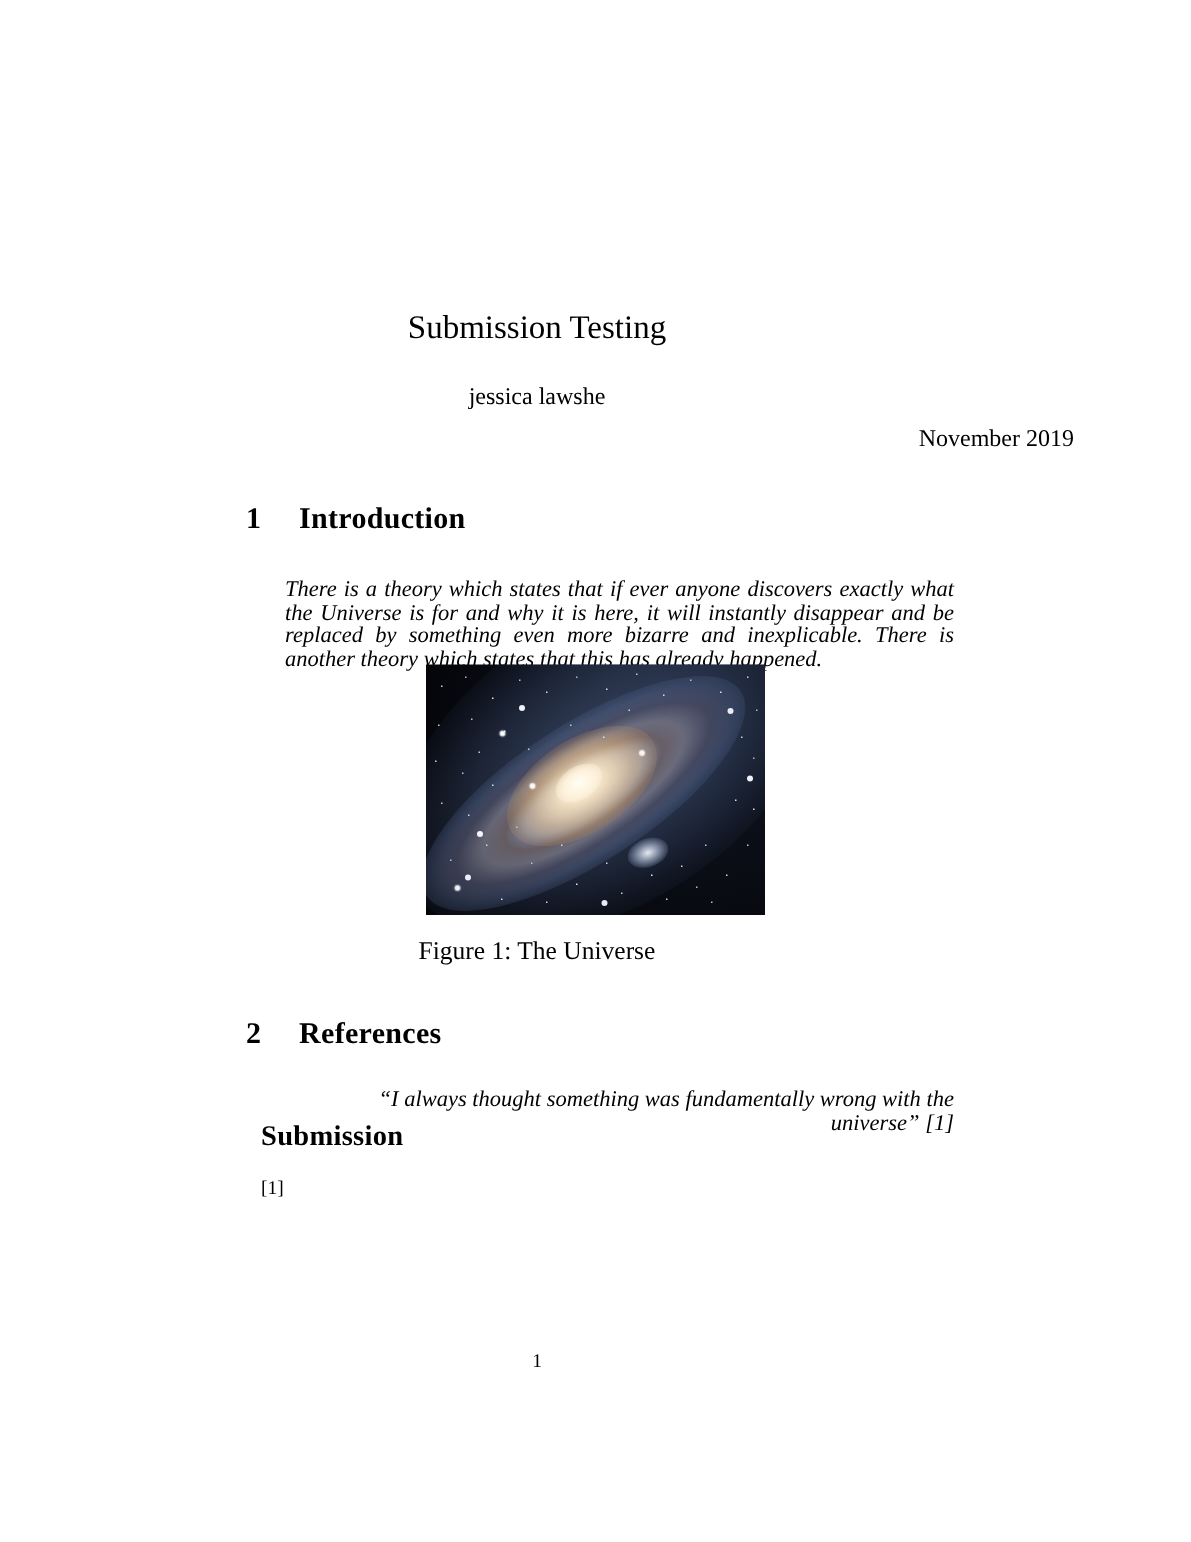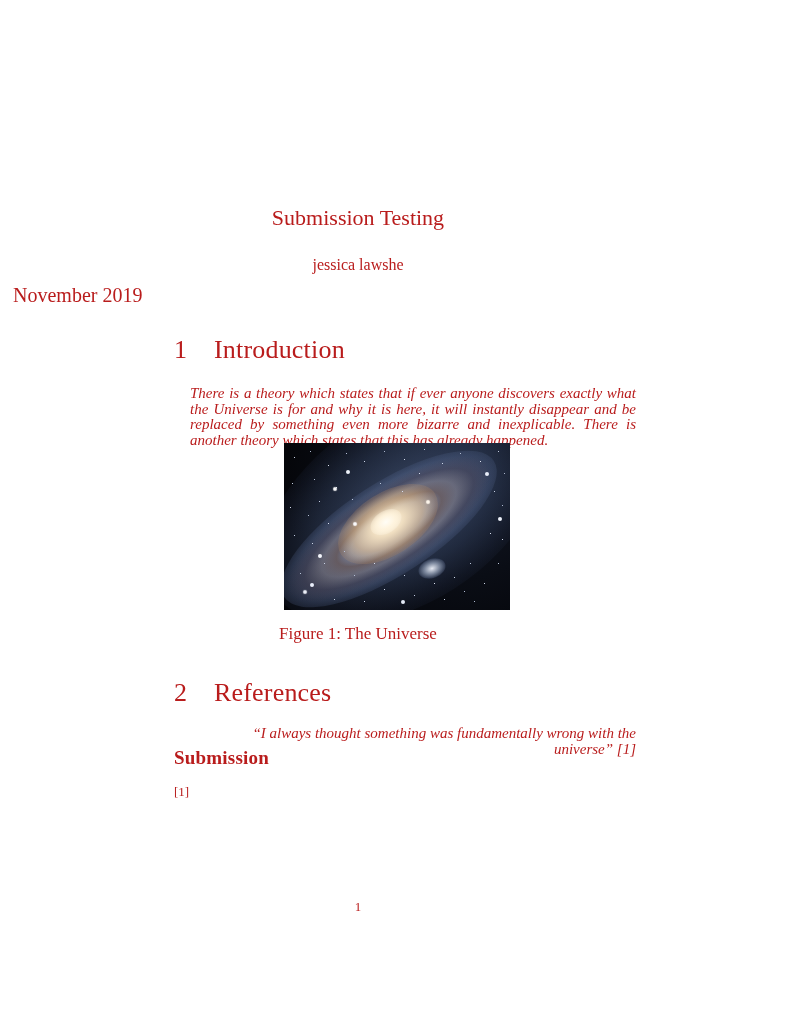--- a/index.html
+++ b/index.html
@@ -6,21 +6,21 @@
     margin: 0;
     padding: 0;
     background: #ffffff;
   }
   .page {
     position: relative;
     width: 716px;
     height: 1028px;
     background: #ffffff;
     font-family: "Liberation Serif", "DejaVu Serif", serif;
-    color: #b91c1c;
+    color: #000000;
     overflow: hidden;
   }
   .doc-title {
     position: absolute;
     top: 205px;
     left: 0;
     width: 100%;
     text-align: center;
     font-size: 22px;
     line-height: 26px;
@@ -30,30 +30,30 @@
     top: 256px;
     left: 0;
     width: 100%;
     text-align: center;
     font-size: 16px;
     font-family: Liberation Serif, serif;
   }
   .doc-date {
     position: absolute;
     top: 284px;
-    left: 13px;
-    width: 100%;
-    text-align: left;
+    left: 0;
+    width: 100%;
+    text-align: right;
+    font-size: 16px;
+  }
+  .sec-heading {
+    position: absolute;
+    left: 164px;
     font-size: 20px;
-  }
-  .sec-heading {
-    position: absolute;
-    left: 174px;
-    font-size: 26px;
-    font-weight: normal;
+    font-weight: bold;
     letter-spacing: 0.2px;
   }
   .sec-1 { top: 335px; }
   .sec-2 { top: 678px; }
   .sec-num { display: inline-block; margin-right: 20px; }
   .body-text {
     position: absolute;
     left: 174px;
     width: 446px;
     margin: 16px;

